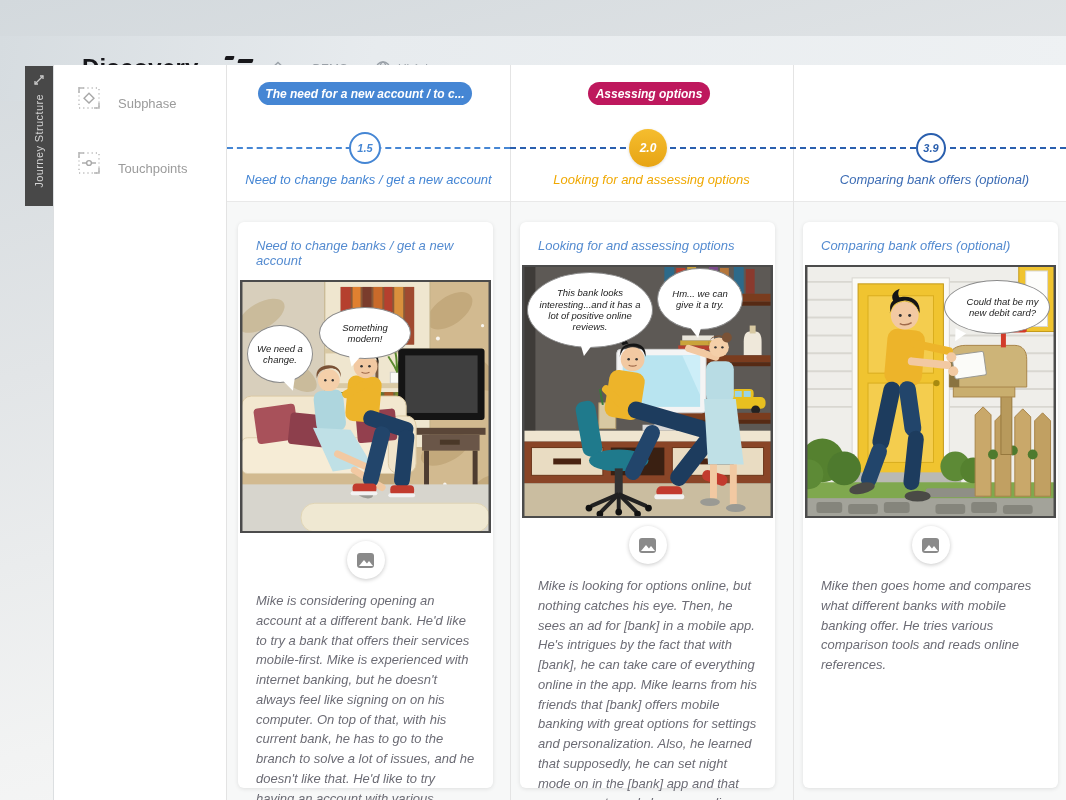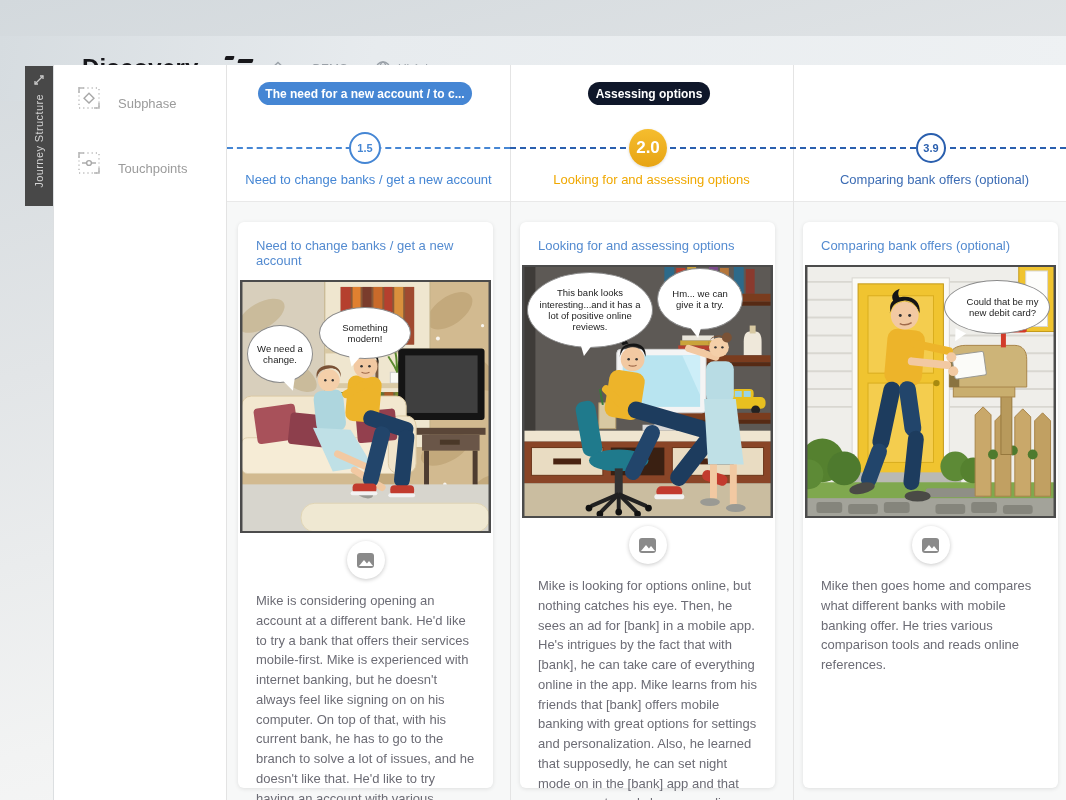--- a/index.html
+++ b/index.html
@@ -33,38 +33,38 @@
   .tab-label{margin-top:6px;writing-mode:vertical-rl;transform:rotate(180deg);color:#d4d4d4;font-size:11px;letter-spacing:.4px;white-space:nowrap;}
 
   .sidebar{position:absolute;left:53px;top:65px;width:174px;height:735px;background:#ffffff;
     border-right:1px solid #e3e3e3;border-left:1px solid #dcdfe1;}
   .side-item{position:absolute;left:0;width:174px;height:34px;display:flex;align-items:flex-end;gap:16px;padding-left:22px;cursor:pointer;}
   .side-item.i0{top:12px;} .side-item.i1{top:77px;}
   .side-label{color:#9b9b9b;font-size:13px;}
   .side-ic{width:26px;height:26px;display:block;}
 
   
-  .content{position:absolute;left:227px;top:65px;width:839px;height:735px;background:#f7f8f8;}
+  .content{position:absolute;left:227px;top:65px;width:839px;height:735px;background:#f7f8f8;font-style:italic;}
   .tl-band{position:absolute;left:0;top:0;width:839px;height:137px;background:#ffffff;border-bottom:1px solid #e9e9e9;}
   .col-sep{position:absolute;top:0;width:1px;height:735px;background:#e4e4e4;}
   .sep1{left:283px;} .sep2{left:566px;}
 
   .pill{position:absolute;top:17px;height:23px;border-radius:12px;color:#fff;font-size:12px;font-weight:bold;
     display:flex;align-items:center;justify-content:center;padding:0 16px;cursor:pointer;white-space:nowrap;}
   .pill1{left:31px;width:214px;background:#4586d4;}
-  .pill2{left:361px;width:122px;background:#0f172a;}
+  .pill2{left:361px;width:122px;background:#be185d;}
 
   .dash{position:absolute;top:82px;height:0;border-top:2px dashed #4586d4;}
   .dash-light{left:0;width:283px;}
   .dash-dark{left:283px;width:556px;border-top-color:#2a5fae;}
 
   .node{position:absolute;border-radius:50%;display:flex;align-items:center;justify-content:center;
     font-weight:bold;z-index:2;cursor:pointer;}
   .node1{left:122px;top:67px;width:32px;height:32px;background:#fff;border:2px solid #4586d4;color:#4586d4;font-size:11px;}
-  .node2{left:402px;top:64px;width:38px;height:38px;background:linear-gradient(180deg,#f5bd2e,#e7a414);color:#fff;font-size:17px;box-shadow:0 1px 3px rgba(0,0,0,.15);}
+  .node2{left:402px;top:64px;width:38px;height:38px;background:linear-gradient(180deg,#f5bd2e,#e7a414);color:#fff;font-size:12px;box-shadow:0 1px 3px rgba(0,0,0,.15);}
   .node3{left:689px;top:68px;width:30px;height:30px;background:#fff;border:2px solid #2a5fae;color:#2a5fae;font-size:11px;}
 
   .tl-label{position:absolute;top:107px;width:283px;text-align:center;font-size:13px;}
   .tll1{left:0;color:#4586d4;} .tll2{left:283px;color:#f0a800;} .tll3{left:566px;color:#3c6cb4;}
 
   
   .card{position:absolute;top:157px;width:255px;height:566px;background:#fff;border-radius:6px;
     box-shadow:0 1px 4px rgba(0,0,0,.10);z-index:3;}
   .card1{left:11px;} .card2{left:293px;} .card3{left:576px;}
   .card-title{padding:16px 18px 12px 18px;font-size:13px;color:#548bd0;cursor:text;}

